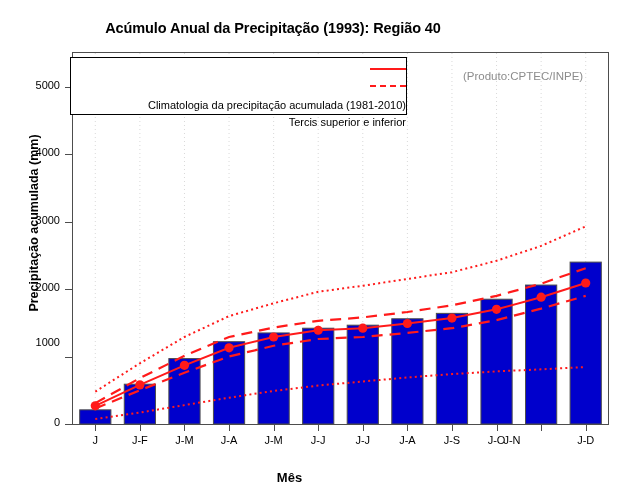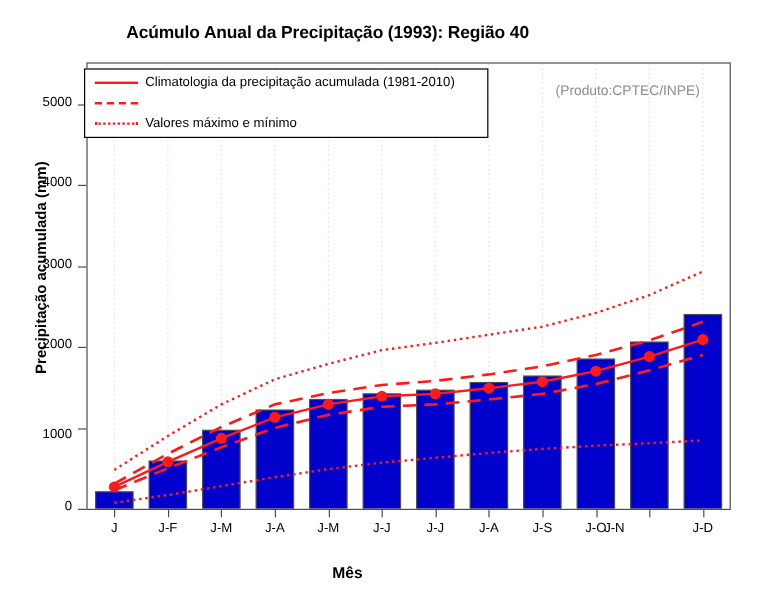--- a/index.html
+++ b/index.html
@@ -59,21 +59,21 @@
   
   #legend{
     position:absolute;left:70px;top:57px;
     width:337px;height:58px;
     border:1px solid #000;background:#fff;
     box-sizing:border-box;
     padding:4px 0 0 0;
     z-index:8;
   }
   .legend-row{
-    display:flex;align-items:flex-start;height:16px;margin:1px 0 0 8px;
+    display:flex;align-items:flex-end;height:16px;margin:1px 0 0 8px;flex-direction:column;
   }
   .legend-key{width:36px;height:11px;position:relative;flex:0 0 36px;}
   .legend-key i{
     position:absolute;top:5px;left:0;height:0;width:100%;
     display:block;
   }
   .lk-solid{border-top:2px solid #ff1a1a;}
   .lk-dashed{border-top:2.4px dashed #ff1a1a;}
   .lk-dotted{border-top:2.2px dotted #ff1a1a;}
   .legend-text{font-size:11px;white-space:nowrap;margin-left:6px;}
@@ -93,21 +93,21 @@
 
   <div id="chart-title">Acúmulo Anual da Precipitação (1993): Região 40</div>
 
   <div id="ylab">Precipitação acumulada (mm)</div>
   <div id="xlab">Mês</div>
 
   <div id="yticks-holder">
       <div class="ytick-line" style="left: 65px; top: 424px;"></div>
       <div class="ytick-text" style="left: 14px; top: 416px;">0</div>
       <div class="ytick-line" style="left: 65px; top: 356.545px;"></div>
-      <div class="ytick-text" style="left: 14px; top: 356px; text-align: right;">1000</div>
+      <div class="ytick-text" style="left: 14px; top: 336px; text-align: right;">1000</div>
       <div class="ytick-line" style="left: 65px; top: 289.091px;"></div>
       <div class="ytick-text" style="left: 14px; top: 281.091px;">2000</div>
       <div class="ytick-line" style="left: 65px; top: 221.636px;"></div>
       <div class="ytick-text" style="left: 14px; top: 213.636px;">3000</div>
       <div class="ytick-line" style="left: 65px; top: 154.182px;"></div>
       <div class="ytick-text" style="left: 14px; top: 146.182px;">4000</div>
       <div class="ytick-line" style="left: 65px; top: 86.7273px;"></div>
       <div class="ytick-text" style="left: 14px; top: 78.7273px;">5000</div>
     </div>
   <div id="xticks-holder">
@@ -191,22 +191,17 @@
     <div class="legend-row">
       <span class="legend-key">
           <i class="lk-solid"></i>
         </span>
       <span class="legend-text">Climatologia da precipitação acumulada (1981-2010)</span>
     </div>
     <div class="legend-row">
       <span class="legend-key">
           <i class="lk-dashed"></i>
         </span>
-    </div>
-    <div class="legend-row">
-      <span class="legend-key">
-          <i class="lk-dotted"></i>
-        </span>
-      <span class="legend-text">Valores máximo e mínimo</span>
+      <span class="legend-text">Tercis superior e inferior</span>
     </div>
   </div>
 
 </div>
 
 </body></html>

